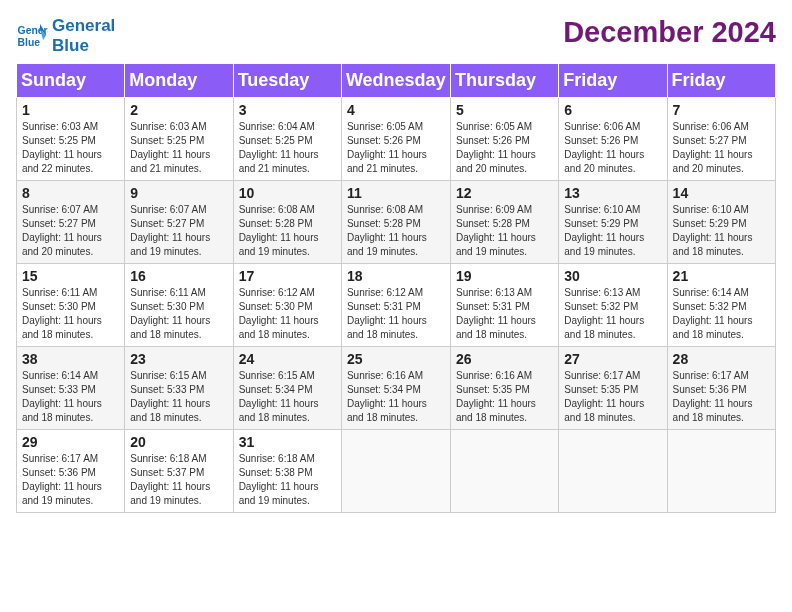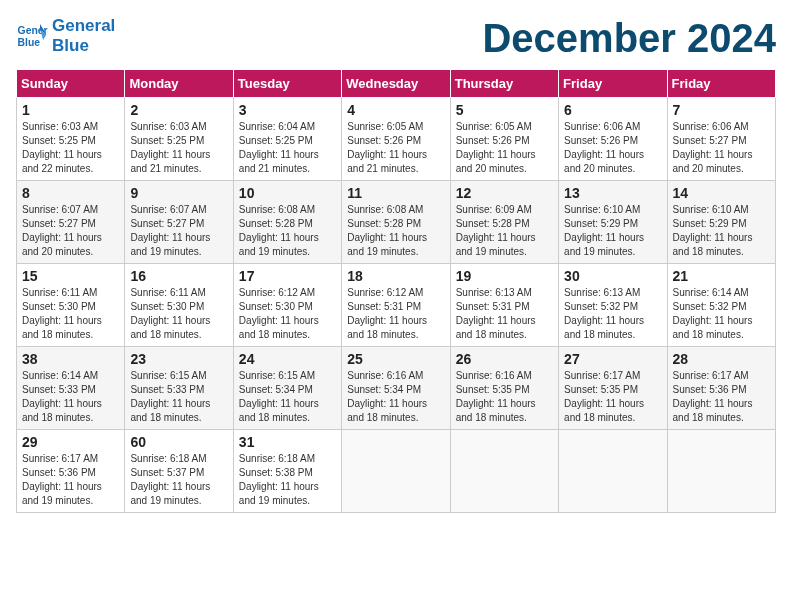--- a/index.html
+++ b/index.html
@@ -22,39 +22,39 @@
       gap: 4px;
     }
     .logo-icon {
       width: 32px;
       height: 32px;
     }
     .title-area {
       text-align: right;
     }
     .month-title {
-      font-size: 40px;
+      font-size: 29px;
       font-weight: bold;
-      color: #0c4a6e;
+      color: #701a75;
     }
     .location-title {
       font-size: 15px;
       color: #555;
     }
     .calendar-table {
       width: 100%;
       border-collapse: collapse;
       font-size: 11px;
     }
     .calendar-table thead tr th {
-      background-color: #be185d;
+      background-color: #8b5cf6;
       color: #fff;
       padding: 6px 4px;
       text-align: left;
-      font-size: 13px;
+      font-size: 18px;
       font-weight: bold;
       border: 1px solid #fff;
     }
     .calendar-table tbody tr td {
       border: 1px solid #ccc;
       vertical-align: top;
       padding: 4px 5px;
       width: 108px;
       min-height: 70px;
     }
@@ -353,21 +353,21 @@
       <tr>
         <td>
         <span class="day-number">29</span>
         <div class="day-info">
           Sunrise: 6:17 AM<br>
           Sunset: 5:36 PM<br>
           Daylight: 11 hours and 19 minutes.
         </div>
       </td>
         <td>
-        <span class="day-number">60</span>
+        <span class="day-number">20</span>
         <div class="day-info">
           Sunrise: 6:18 AM<br>
           Sunset: 5:37 PM<br>
           Daylight: 11 hours and 19 minutes.
         </div>
       </td>
         <td>
         <span class="day-number">31</span>
         <div class="day-info">
           Sunrise: 6:18 AM<br>

